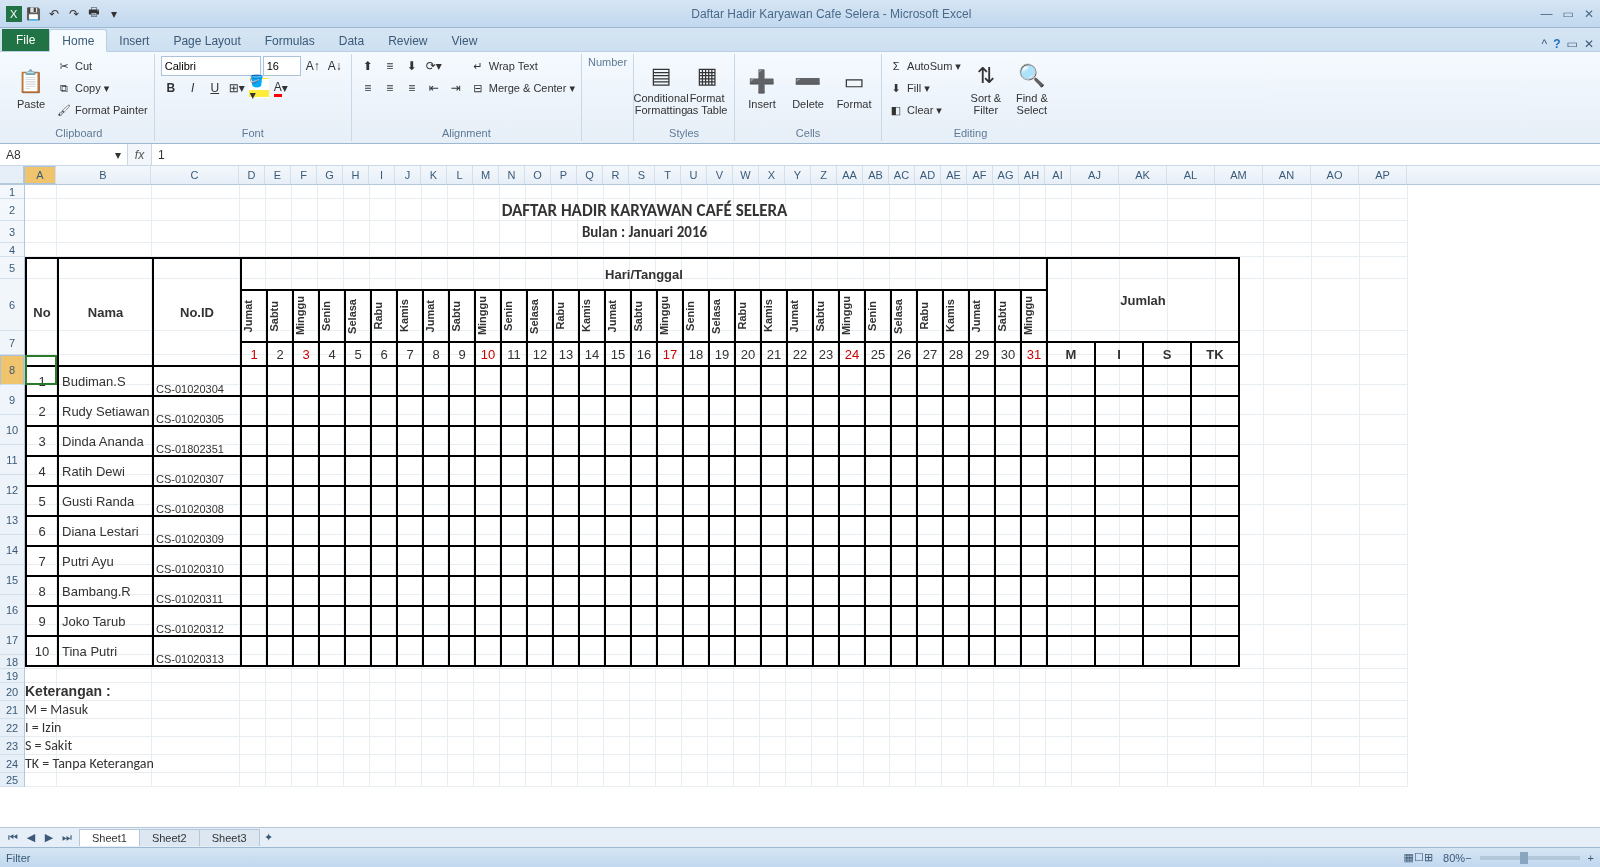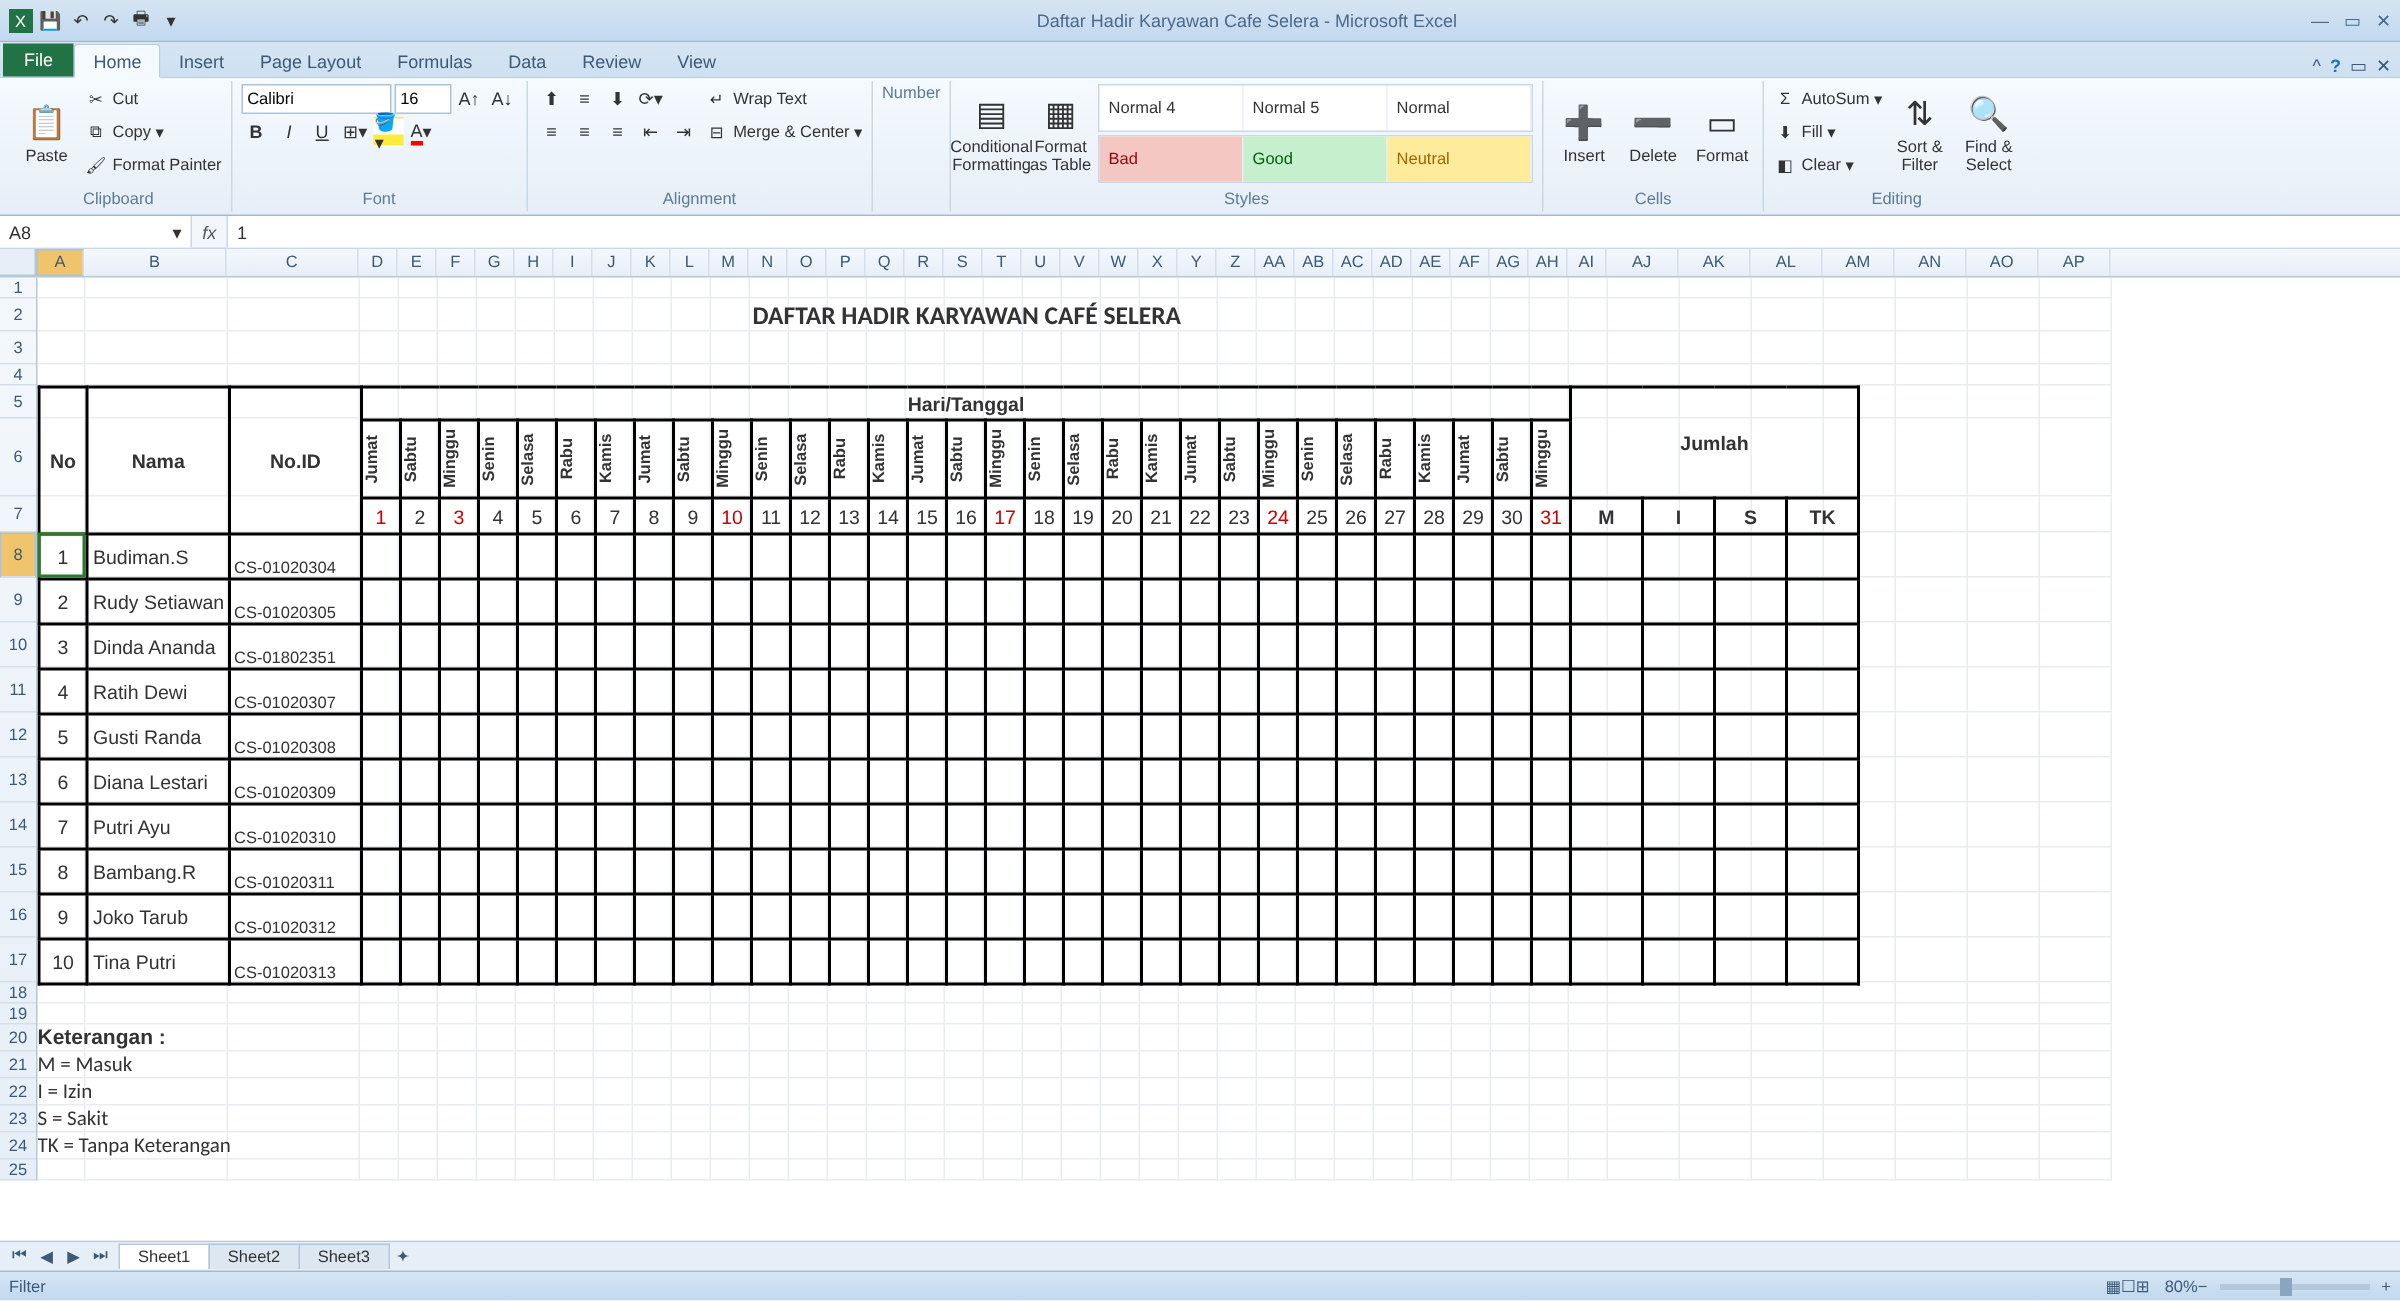--- a/index.html
+++ b/index.html
@@ -218,32 +218,20 @@
   <div class="group">
     <div class="group-body">
       <div class="big-btn">
           <span class="ico">▤</span>
           <span class="lbl">Conditional Formatting</span>
         </div>
       <div class="big-btn">
           <span class="ico">▦</span>
           <span class="lbl">Format as Table</span>
         </div>
-      <div class="stack">
-        <div class="styles-gallery">
-          <div class="style-item">Normal 4</div>
-          <div class="style-item">Normal 5</div>
-          <div class="style-item">Normal</div>
-        </div>
-        <div class="styles-gallery">
-          <div class="style-item bad">Bad</div>
-          <div class="style-item good">Good</div>
-          <div class="style-item neutral">Neutral</div>
-        </div>
-      </div>
     </div>
     <div class="group-label">Styles</div>
   </div>
 
   <div class="group">
     <div class="group-body">
       <div class="big-btn">
           <span class="ico">➕</span>
           <span class="lbl">Insert</span>
         </div>
@@ -1471,28 +1459,31 @@
           <div class="cell" style="width: 48px; height: 14px;"></div>
           <div class="cell" style="width: 48px; height: 14px;"></div>
           <div class="cell" style="width: 48px; height: 14px;"></div>
           <div class="cell" style="width: 48px; height: 14px;"></div>
           <div class="cell" style="width: 48px; height: 14px;"></div>
           <div class="cell" style="width: 48px; height: 14px;"></div>
         </div>
         <div style="position: absolute; left: 0px; top: 14px; width: 1239px; height: 22px; display: flex; align-items: center; justify-content: center;">
           <div class="doc-title-big">DAFTAR HADIR KARYAWAN CAFÉ SELERA</div>
         </div>
+        <div style="position: absolute; left: 0px; top: 36px; width: 1239px; height: 22px; display: flex; align-items: center; justify-content: center;">
+          <div class="doc-sub">Bulan : Januari 2016</div>
+        </div>
         <div style="position: absolute; left: 0px; top: 72px;">
           <table class="att">
             <thead>
               <tr>
                 <th rowspan="3" style="width:32px">No</th>
                 <th rowspan="3" style="width:95px">Nama</th>
                 <th rowspan="3" style="width:88px">No.ID</th>
-                <th colspan="31" style="height:22px">Hari/Tanggal</th>
+                <th colspan="31" style="height:32px">Hari/Tanggal</th>
                 <th colspan="4" rowspan="2">Jumlah</th>
               </tr>
               <tr>
                 <th style="width:26px;height:52px">
                   <div class="vtext">Jumat</div>
                 </th>
                 <th style="width:26px;height:52px">
                   <div class="vtext">Sabtu</div>
                 </th>
                 <th style="width:26px;height:52px">

